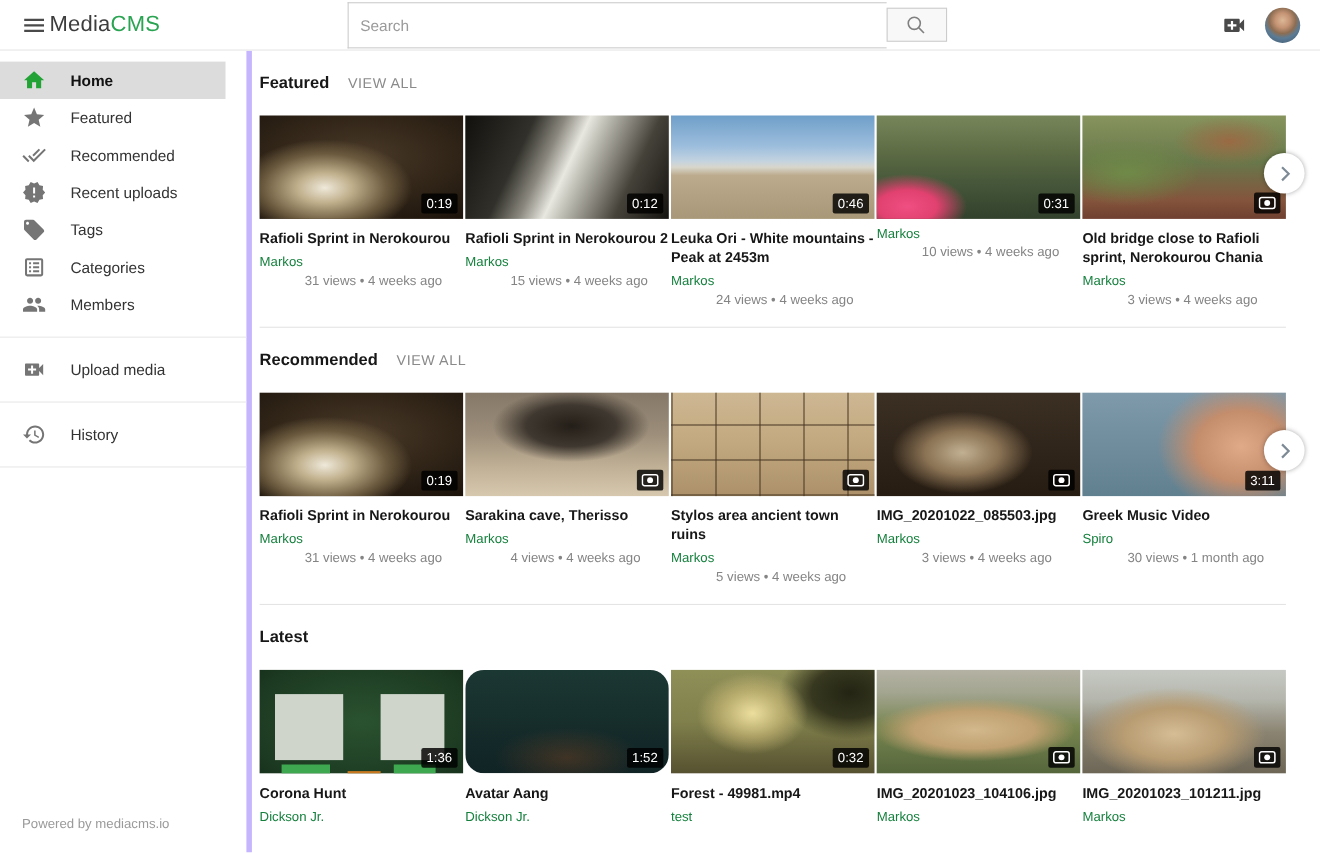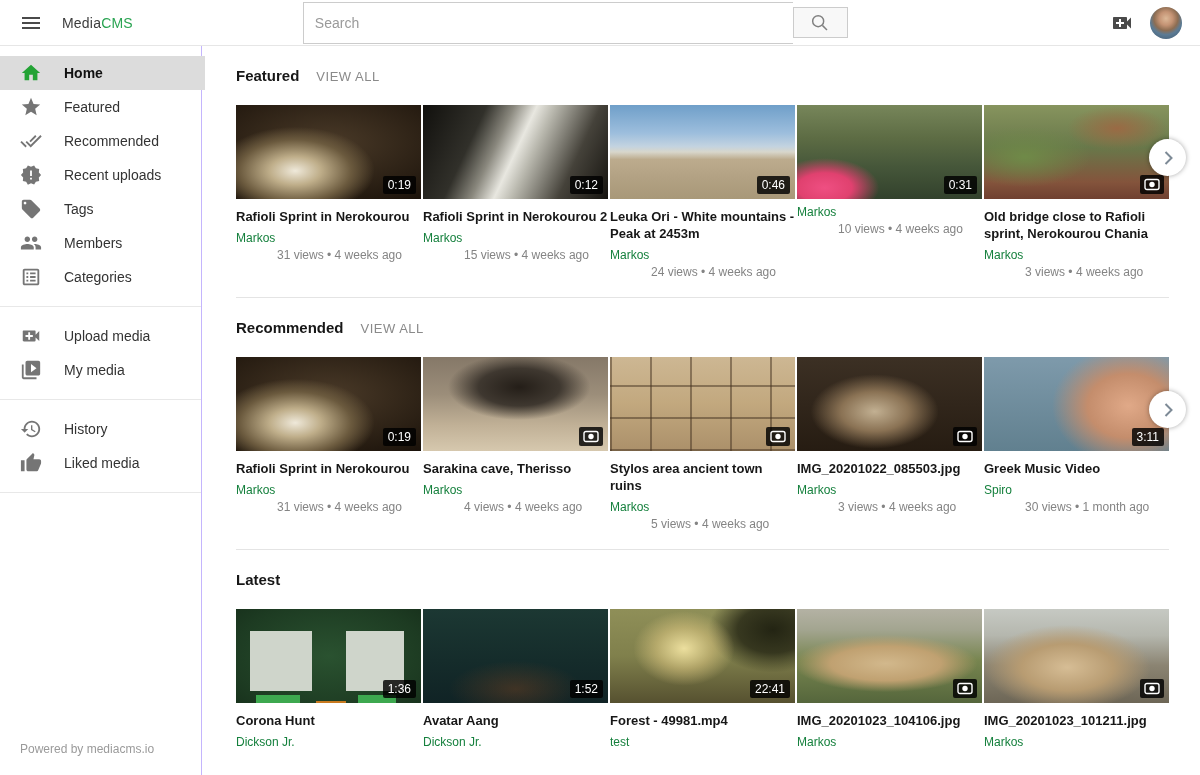--- a/index.html
+++ b/index.html
@@ -9,21 +9,21 @@
     background:#fff; font-family:"Liberation Sans","DejaVu Sans",sans-serif;
     -webkit-font-smoothing:antialiased;
   }
 
   
   .header {
     position:absolute; top:0; left:0; right:0; height:46px; background:#fff;
     border-bottom:1px solid #e6e6e6; display:flex; align-items:center; z-index:20;
   }
   .hamburger { margin-left:19px; width:24px; height:24px; cursor:pointer; display:flex; align-items:center; }
-  .logo { margin-left:19px; font-size:14px; font-weight:500; letter-spacing:.2px; cursor:pointer; white-space:nowrap; }
+  .logo { margin-left:2px; font-size:20px; font-weight:500; letter-spacing:.2px; cursor:pointer; white-space:nowrap; }
   .logo .media { color:#3d3d3d; }
   .logo .cms   { color:#2aa452; }
   .search-wrap { display:flex; margin-left:170px; align-items:center; }
   .search-input {
     width:490px; height:42px; border:1px solid #ccc; border-right:none; padding:0 11px;
     font-size:14px; color:#333; outline:none; background:#fff; font-family:inherit;
   }
   .search-input::placeholder { color:#9a9a9a; }
   .search-btn {
     width:55px; height:31px; border:1px solid #ccc; background:#f8f8f8;
@@ -31,22 +31,22 @@
   }
   .header-spacer { flex:1; }
   .upload-btn { margin-right:15px; width:26px; height:24px; cursor:pointer; display:flex; align-items:center; }
   .avatar {
     width:32px; height:32px; border-radius:50%; margin-right:18px; cursor:pointer;
     background: radial-gradient(circle at 50% 36%, #dcb897 0%, #c49374 26%, #8d6d52 46%, #5c7b94 62%, #3c566e 100%);
   }
 
   
   .sidebar {
-    position:absolute; top:46px; left:0; bottom:0; width:202px; background:#fff;
-    border-right:1px solid #c4b5fd; z-index:10;
+    position:absolute; top:46px; left:0; bottom:0; width:229px; background:#fff;
+    border-right:5px solid #c4b5fd; z-index:10;
   }
   .nav-group { margin-top:10px; }
   .nav-divider { border-top:1px solid #e8e8e8; margin:12px 0; }
   .nav-item {
     display:flex; align-items:center; height:34px; width:205px; padding-left:20px;
     color:#333; font-size:14px; cursor:pointer;
   }
   .nav-item.active { background:#dcdcdc; color:#111; }
   .nav-item.active .nav-label { font-weight:bold; }
   .nav-icon { width:22px; height:22px; flex:none; display:flex; }
@@ -148,70 +148,54 @@
       <span class="nav-icon">
           <svg viewBox="0 0 24 24">
             <path d="M21.41 11.58l-9-9C12.05 2.22 11.55 2 11 2H4c-1.1 0-2 .9-2 2v7c0 .55.22 1.05.59 1.42l9 9c.36.36.86.58 1.41.58.55 0 1.05-.22 1.41-.59l7-7c.37-.36.59-.86.59-1.41 0-.55-.23-1.06-.59-1.42zM5.5 7C4.67 7 4 6.33 4 5.5S4.67 4 5.5 4 7 4.67 7 5.5 6.33 7 5.5 7z"></path>
           </svg>
         </span>
       <span class="nav-label">Tags</span>
     </div>
     <div class="nav-item">
       <span class="nav-icon">
           <svg viewBox="0 0 24 24">
+            <path d="M19 5v14H5V5h14m0-2H5c-1.1 0-2 .9-2 2v14c0 1.1.9 2 2 2h14c1.1 0 2-.9 2-2V5c0-1.1-.9-2-2-2zm-8 4h6v2h-6V7zm0 4h6v2h-6v-2zm0 4h6v2h-6v-2zM7 7h2v2H7V7zm0 4h2v2H7v-2zm0 4h2v2H7v-2z"></path>
+          </svg>
+        </span>
+      <span class="nav-label">Categories</span>
+    </div>
+    <div class="nav-item">
+      <span class="nav-icon">
+          <svg viewBox="0 0 24 24">
             <path d="M16 11c1.66 0 2.99-1.34 2.99-3S17.66 5 16 5c-1.66 0-3 1.34-3 3s1.34 3 3 3zm-8 0c1.66 0 2.99-1.34 2.99-3S9.66 5 8 5C6.34 5 5 6.34 5 8s1.34 3 3 3zm0 2c-2.33 0-7 1.17-7 3.5V19h14v-2.5c0-2.33-4.67-3.5-7-3.5zm8 0c-.29 0-.62.02-.97.05 1.16.84 1.97 1.97 1.97 3.45V19h6v-2.5c0-2.33-4.67-3.5-7-3.5z"></path>
           </svg>
         </span>
       <span class="nav-label">Members</span>
-    </div>
-    <div class="nav-item">
-      <span class="nav-icon">
-          <svg viewBox="0 0 24 24">
-            <path d="M19 5v14H5V5h14m0-2H5c-1.1 0-2 .9-2 2v14c0 1.1.9 2 2 2h14c1.1 0 2-.9 2-2V5c0-1.1-.9-2-2-2zm-8 4h6v2h-6V7zm0 4h6v2h-6v-2zm0 4h6v2h-6v-2zM7 7h2v2H7V7zm0 4h2v2H7v-2zm0 4h2v2H7v-2z"></path>
-          </svg>
-        </span>
-      <span class="nav-label">Categories</span>
     </div>
   </div>
   <div class="nav-divider"></div>
   <div class="nav-group" style="margin-top:0">
     <div class="nav-item">
       <span class="nav-icon">
           <svg viewBox="0 0 24 24">
             <path d="M17 10.5V7c0-.55-.45-1-1-1H4c-.55 0-1 .45-1 1v10c0 .55.45 1 1 1h12c.55 0 1-.45 1-1v-3.5l4 4v-11l-4 4zM14 13h-3v3H9v-3H6v-2h3V8h2v3h3v2z"></path>
           </svg>
         </span>
       <span class="nav-label">Upload media</span>
     </div>
-    <div class="nav-item">
-      <span class="nav-icon">
-          <svg viewBox="0 0 24 24">
-            <path d="M4 6H2v14c0 1.1.9 2 2 2h14v-2H4V6zm16-4H8c-1.1 0-2 .9-2 2v12c0 1.1.9 2 2 2h12c1.1 0 2-.9 2-2V4c0-1.1-.9-2-2-2zm-8 12.5v-9l6 4.5-6 4.5z"></path>
-          </svg>
-        </span>
-      <span class="nav-label">My media</span>
-    </div>
   </div>
   <div class="nav-divider"></div>
   <div class="nav-group" style="margin-top:0">
     <div class="nav-item">
       <span class="nav-icon">
           <svg viewBox="0 0 24 24">
             <path d="M13 3c-4.97 0-9 4.03-9 9H1l3.89 3.89.07.14L9 12H6c0-3.87 3.13-7 7-7s7 3.13 7 7-3.13 7-7 7c-1.93 0-3.68-.79-4.94-2.06l-1.42 1.42C8.27 19.99 10.51 21 13 21c4.97 0 9-4.03 9-9s-4.03-9-9-9zm-1 5v5l4.28 2.54.72-1.21-3.5-2.08V8z"></path>
           </svg>
         </span>
       <span class="nav-label">History</span>
-    </div>
-    <div class="nav-item">
-      <span class="nav-icon">
-          <svg viewBox="0 0 24 24">
-            <path d="M1 21h4V9H1v12zm22-11c0-1.1-.9-2-2-2h-6.31l.95-4.57.03-.32c0-.41-.17-.79-.44-1.06L14.17 1 7.59 7.59C7.22 7.95 7 8.45 7 9v10c0 1.1.9 2 2 2h9c.83 0 1.54-.5 1.84-1.22l3.02-7.05c.09-.23.14-.47.14-.73v-2z"></path>
-          </svg>
-        </span>
-      <span class="nav-label">Liked media</span>
     </div>
   </div>
   <div class="nav-divider"></div>
   <div class="powered">Powered by mediacms.io</div>
 </nav>
 
 <main class="main">
   <section class="media-section">
     <div class="section-header">
       <h2 class="section-title">Featured</h2>
@@ -396,34 +380,34 @@
 
     </div>
     <div class="card-text">
       <div class="card-title">Corona Hunt</div>
       <div class="card-author">Dickson Jr.</div>
 
     </div>
   </div>
 
   <div class="card">
-    <div class="thumb" style="background: radial-gradient(60% 50% at 50% 85%, rgba(200, 90, 30, 0.25) 0%, rgba(0, 0, 0, 0) 60%), linear-gradient(rgb(28, 56, 51) 0%, rgb(21, 44, 43) 55%, rgb(16, 35, 37) 100%);">
+    <div class="thumb" style="background: radial-gradient(60% 50% at 50% 85%, rgba(200, 90, 30, 0.25) 0%, rgba(0, 0, 0, 0) 60%), linear-gradient(rgb(28, 56, 51) 0%, rgb(21, 44, 43) 55%, rgb(16, 35, 37) 100%); border-radius: 17px;">
       <span class="badge">1:52</span>
 
     </div>
     <div class="card-text">
       <div class="card-title">Avatar Aang</div>
       <div class="card-author">Dickson Jr.</div>
 
     </div>
   </div>
 
   <div class="card">
     <div class="thumb" style="background: radial-gradient(38% 55% at 40% 42%, rgb(236, 223, 158) 0%, rgba(222, 200, 130, 0.55) 40%, rgba(0, 0, 0, 0) 72%), radial-gradient(50% 65% at 88% 22%, rgb(35, 36, 19) 0%, rgba(35, 36, 19, 0.8) 38%, rgba(0, 0, 0, 0) 70%), linear-gradient(rgb(143, 143, 88) 0%, rgb(128, 128, 76) 50%, rgb(86, 81, 48) 100%);">
-      <span class="badge">22:41</span>
+      <span class="badge">0:32</span>
 
     </div>
     <div class="card-text">
       <div class="card-title">Forest - 49981.mp4</div>
       <div class="card-author">test</div>
 
     </div>
   </div>
 
   <div class="card">

